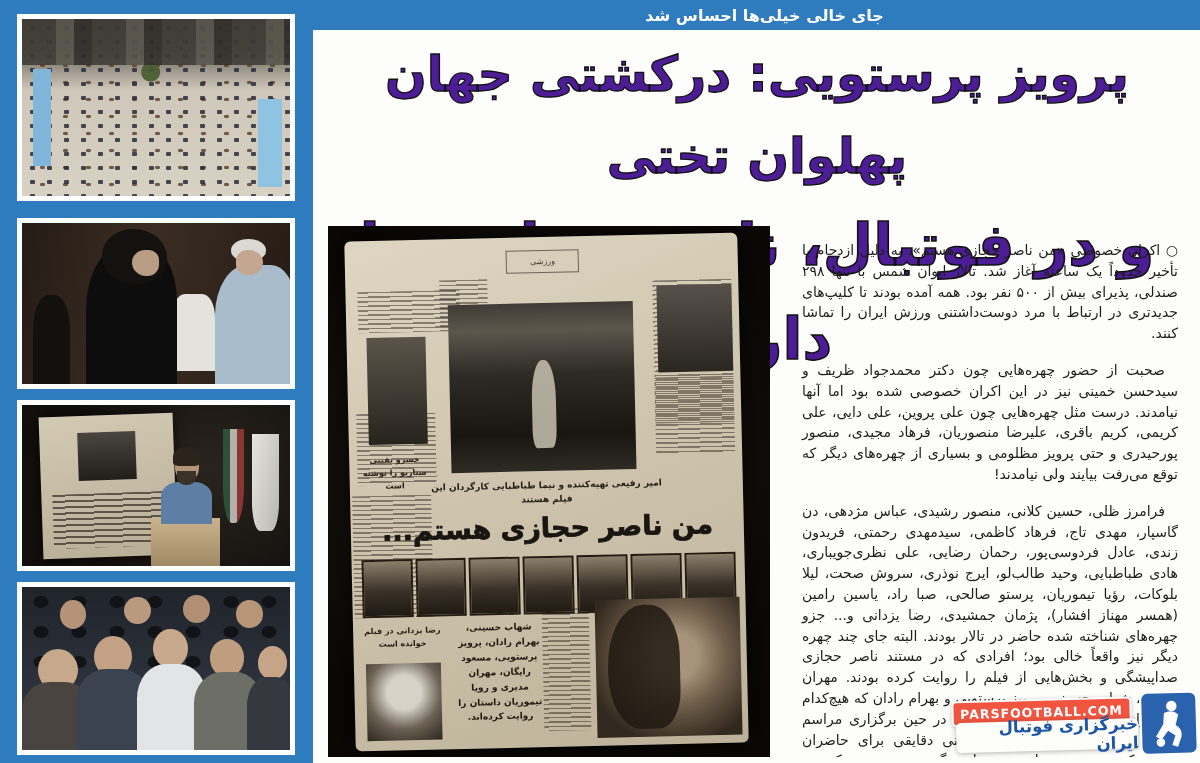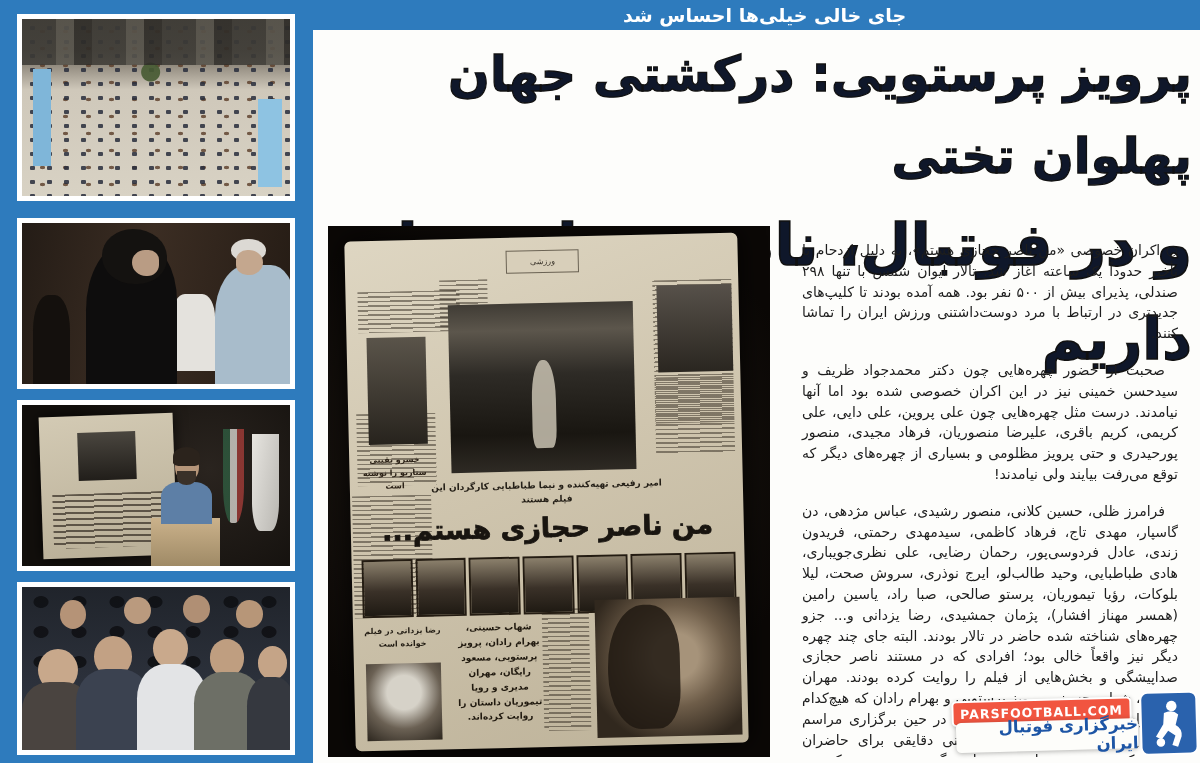--- a/index.html
+++ b/index.html
@@ -4,21 +4,21 @@
 <style>
   html,body{margin:0;padding:0;}
   body{width:1200px;height:763px;position:relative;overflow:hidden;background:#fdfdfb;
        font-family:"DejaVu Sans",sans-serif;}
   .abs{position:absolute;}
 
   
   .left-strip{left:0;top:0;width:313px;height:763px;background:#2e7bbd;}
   .top-banner{left:313px;top:0;width:887px;height:30px;background:#2e7bbd;
               display:flex;align-items:center;justify-content:center;}
-  .top-banner span{color:#fff;font-weight:bold;font-size:19px;direction:rtl;margin-left:16px;}
+  .top-banner span{color:#fff;font-weight:bold;font-size:16px;direction:rtl;margin-left:16px;}
 
   .photo{position:absolute;left:17px;width:278px;border:5px solid #fff;box-sizing:border-box;
          overflow:hidden;background:#888;}
   .photo>div{position:absolute;}
 
   
   .ph1{top:14px;height:187px;background:
        radial-gradient(circle at 48% 30%,rgba(70,90,50,.9) 0 9px,transparent 10px),
        radial-gradient(rgba(40,45,60,.85) 2.6px,transparent 3px),
        radial-gradient(rgba(90,60,40,.8) 2.2px,transparent 2.8px),
@@ -58,21 +58,21 @@
 
   
   .ph4{top:582px;height:173px;background:
       radial-gradient(rgba(15,16,20,.9) 7px,transparent 8px),
       linear-gradient(180deg,#20242b 0%,#2b303a 55%,#343a46 100%);
       background-size:38px 30px,auto;}
   .ph4 .head{position:absolute;border-radius:50%;background:#c4a184;}
   .ph4 .torso{position:absolute;border-radius:40% 40% 0 0;}
 
   
-  .headline{left:322px;top:34px;width:870px;height:184px;direction:rtl;color:#0f172a;}
+  .headline{left:322px;top:34px;width:870px;height:184px;text-align:center;direction:rtl;color:#4c1d95;}
   .hl1{font-size:49px;font-weight:bold;line-height:82px;-webkit-text-stroke:1.3px #111;}
   .hl2{font-size:58px;font-weight:bold;line-height:94px;-webkit-text-stroke:1.6px #111;}
 
   
   .projection{left:328px;top:226px;width:442px;height:531px;
       background:radial-gradient(circle at 45% 45%,#241d16 0%,#0b0806 75%);overflow:hidden;}
   .np-page{position:absolute;left:5%;top:2%;width:89%;height:96%;transform:rotate(-1.3deg);
       background:linear-gradient(160deg,#ded6c2 0%,#cfc5ae 45%,#bdb299 100%);
       border-radius:6px;box-shadow:0 0 26px rgba(0,0,0,.85);direction:rtl;}
   .np-page>div{position:absolute;}

